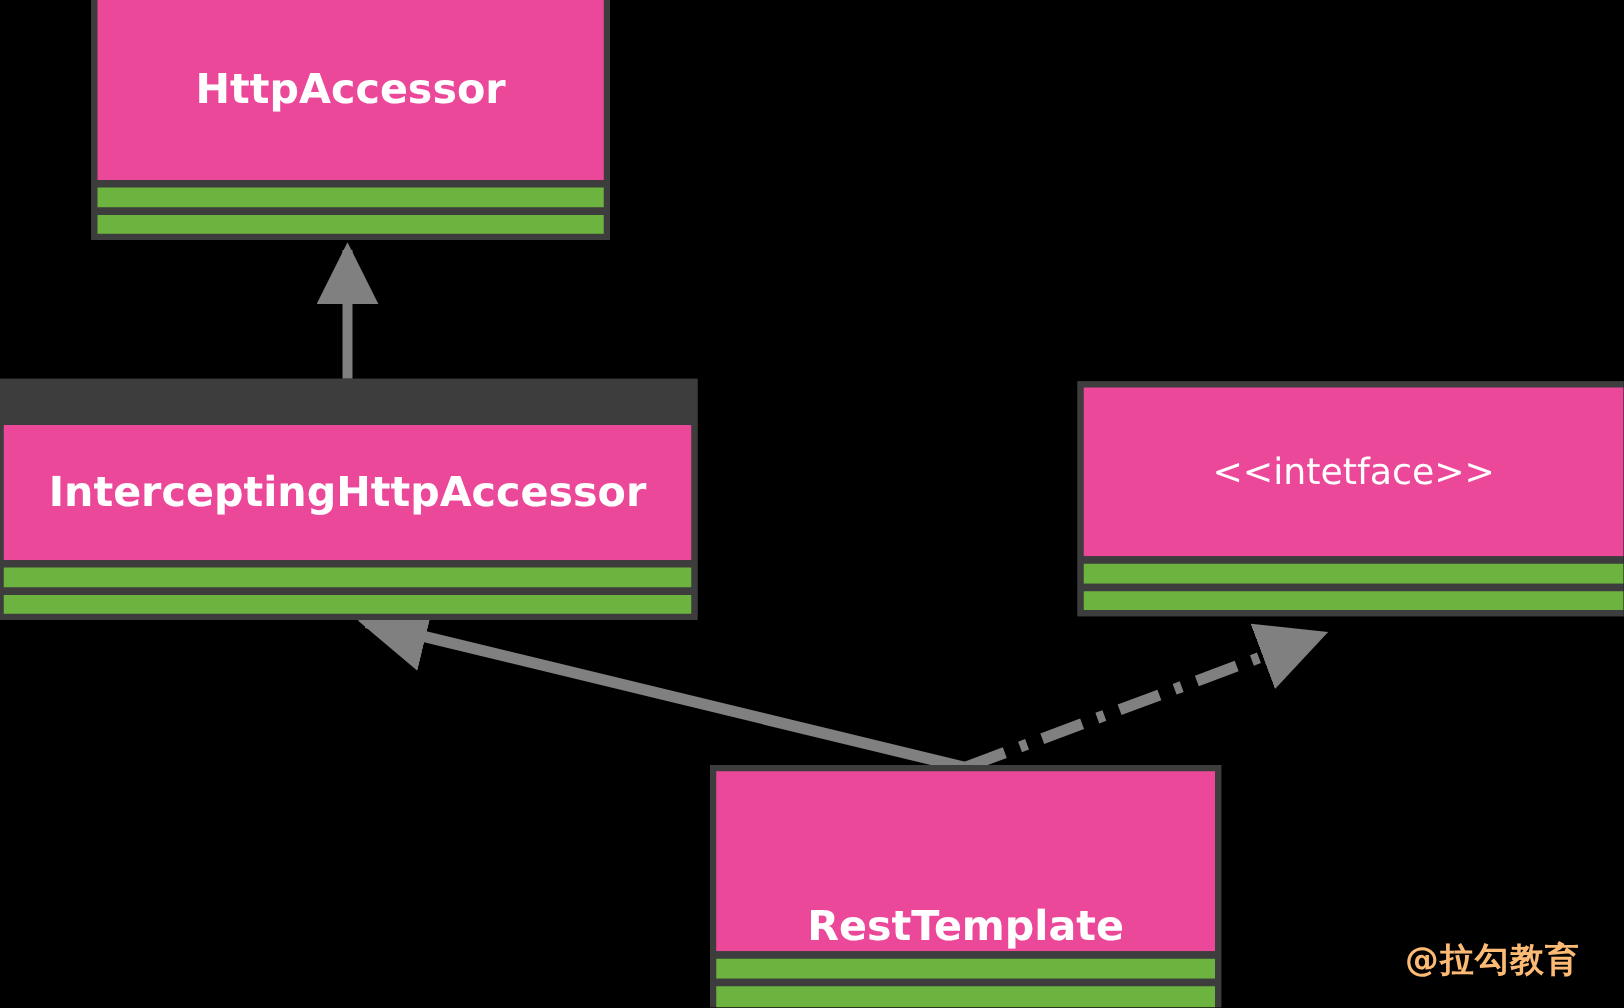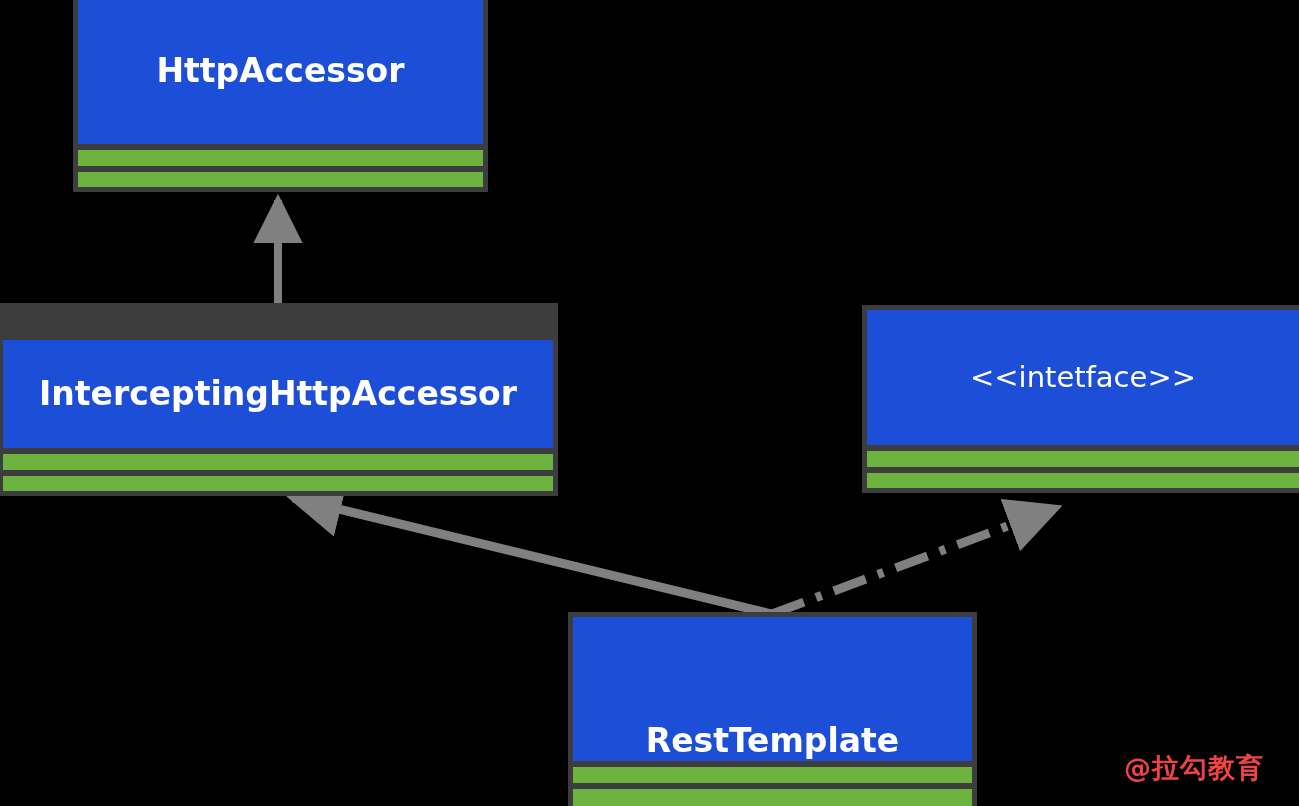--- a/index.html
+++ b/index.html
@@ -26,21 +26,21 @@
   
   .uml-class {
     position: absolute;
     box-sizing: border-box;
     background: #3d3d3d;
     border: 5px solid #3d3d3d;
     display: flex;
     flex-direction: column;
   }
   .uml-title {
-    background: #1d4ed8;
+    background: #ec4899;
     color: #ffffff;
     display: flex;
     flex-direction: column;
     align-items: center;
     justify-content: center;
     text-align: center;
     line-height: 1.18;
     padding: 0 8px;
     box-sizing: border-box;
   }
@@ -61,21 +61,21 @@
     flex: 0 0 auto;
   }
   .uml-sep {
     background: #3d3d3d;
     flex: 0 0 auto;
     height: 6px;
   }
   
   .watermark {
     position: absolute;
-    color: #ef4444;
+    color: #fdba74;
     font-size: 27px;
     font-weight: bold;
     white-space: nowrap;
     letter-spacing: 1px;
   }
 </style>
 </head>
 <body>
 
 <div id="canvas">

